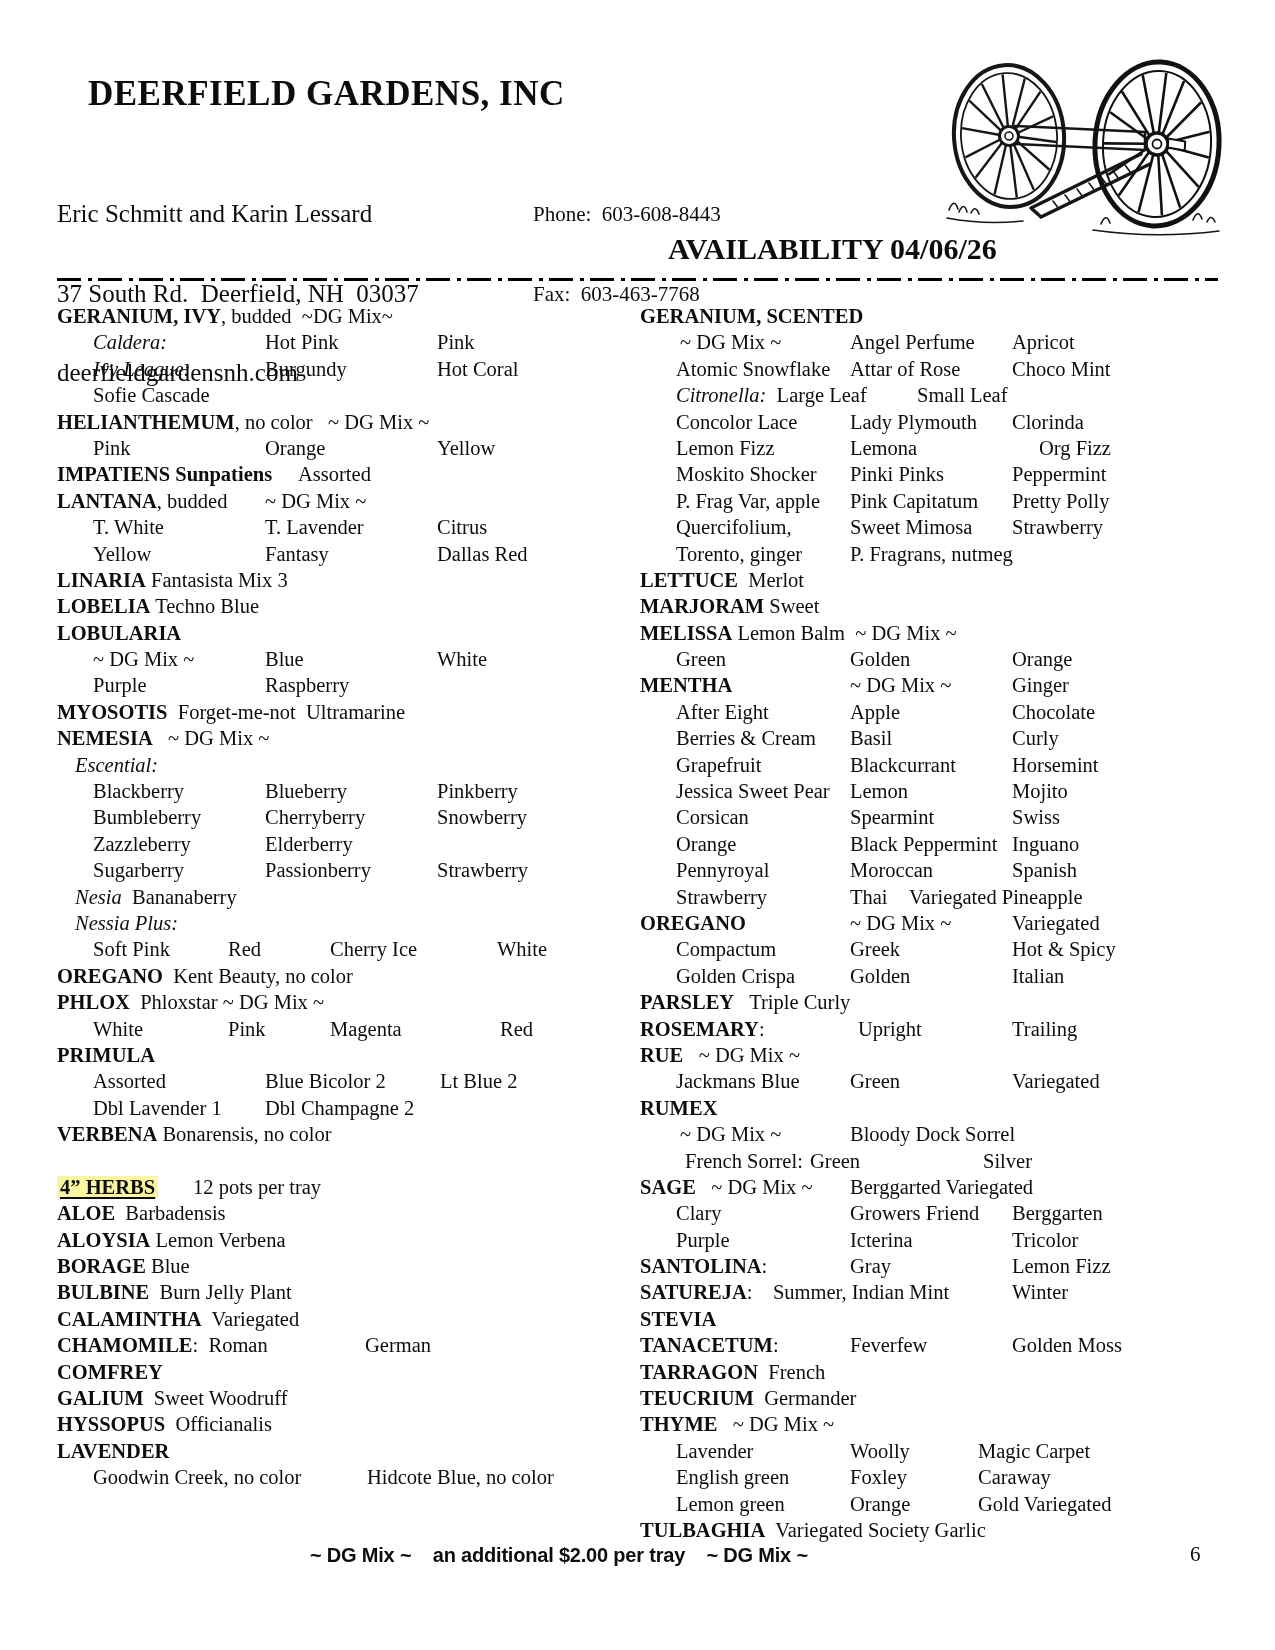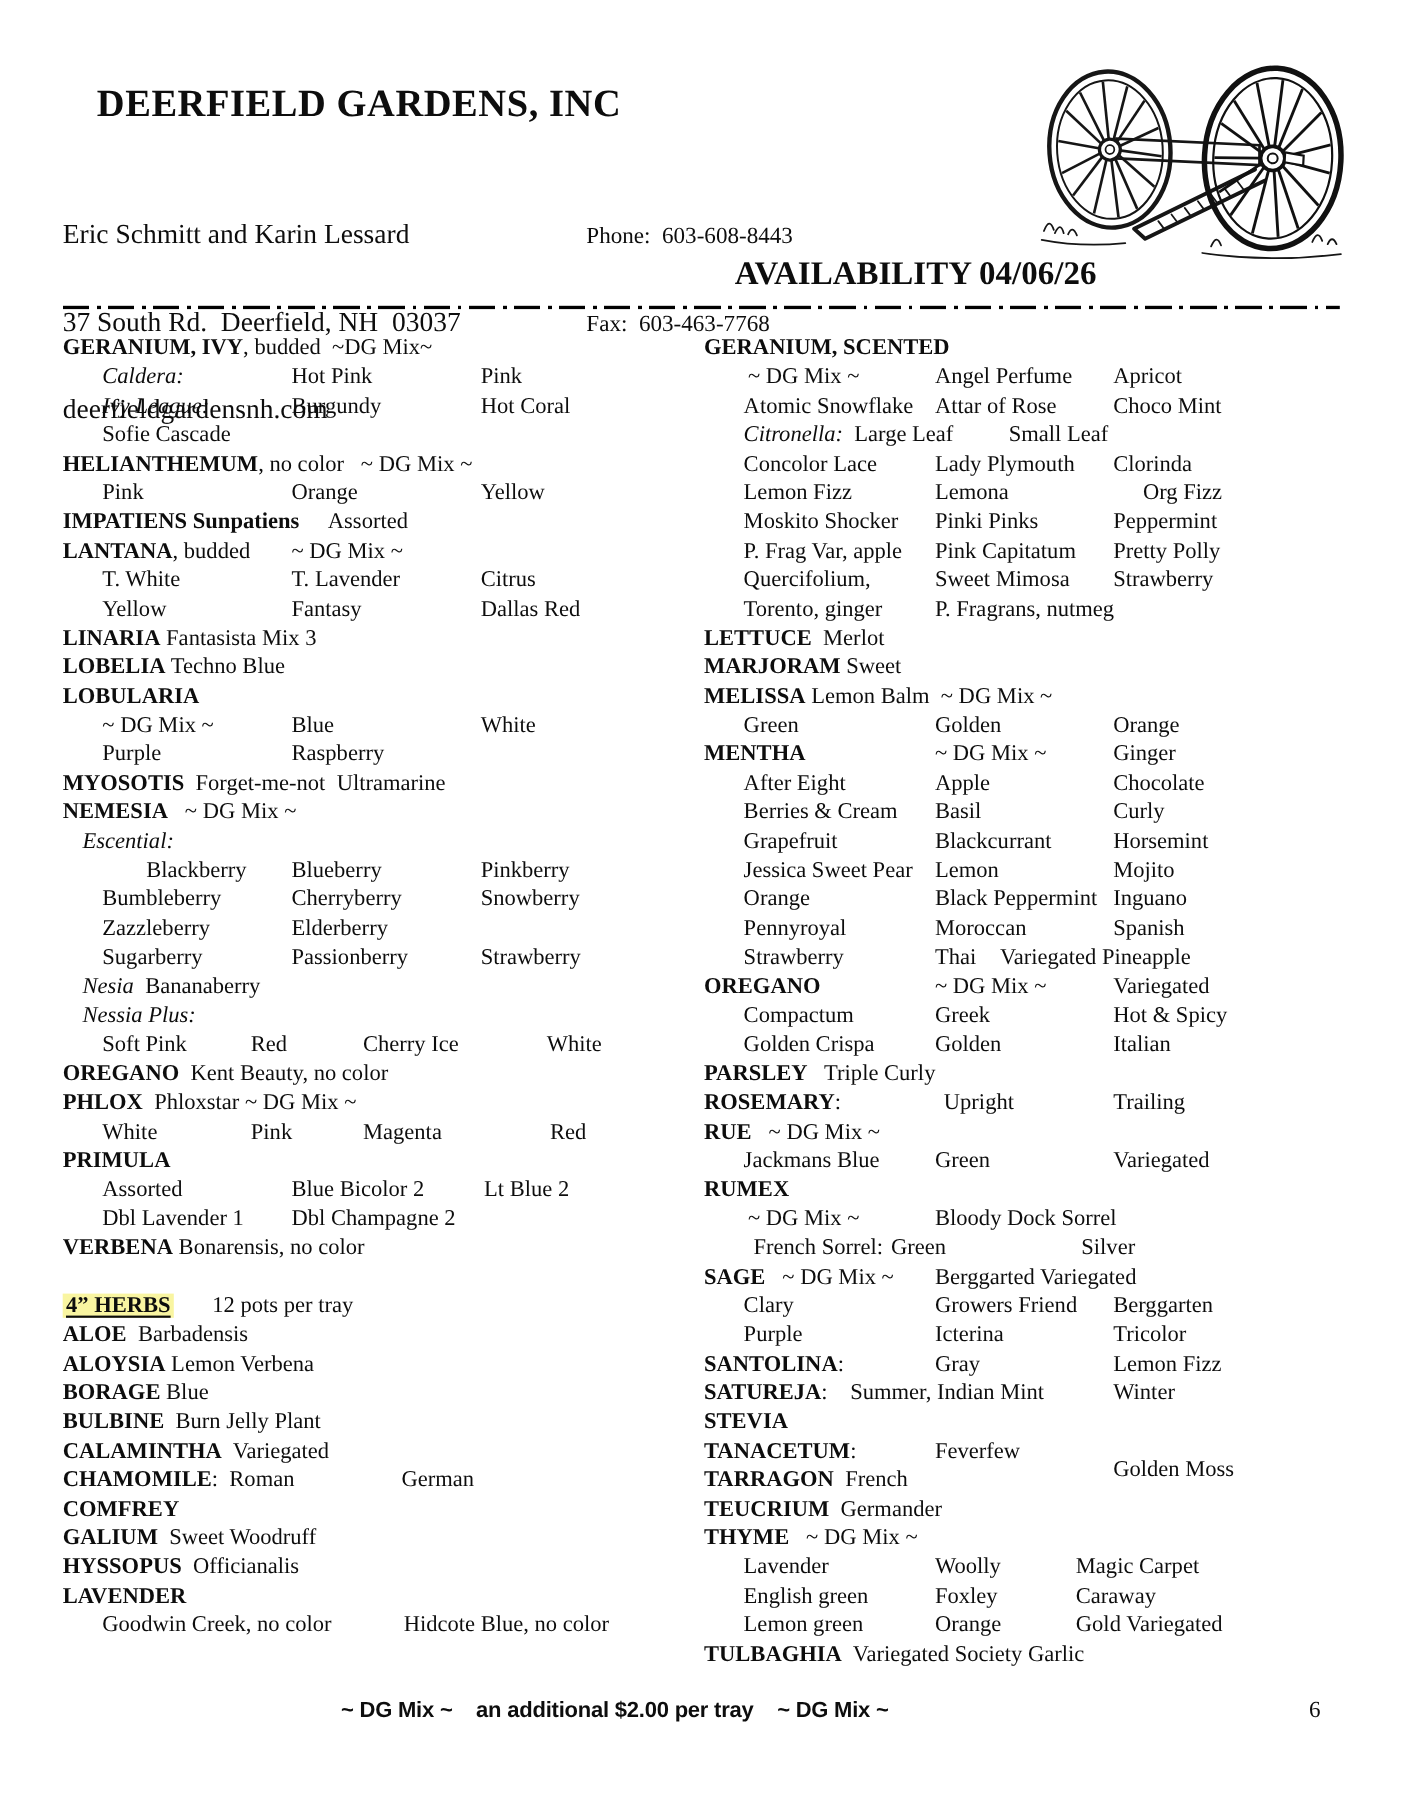--- a/index.html
+++ b/index.html
@@ -178,21 +178,21 @@
       <div class="line">
         <span class="seg" style="left: 0px;"><span class="b">MYOSOTIS</span><span>  Forget-me-not  Ultramarine</span></span>
       </div>
       <div class="line">
         <span class="seg" style="left: 0px;"><span class="b">NEMESIA</span><span>   ~ DG Mix ~</span></span>
       </div>
       <div class="line">
         <span class="seg" style="left: 18px;"><span class="i">Escential:</span></span>
       </div>
       <div class="line">
-        <span class="seg" style="left: 36px; margin-left: 40px;"><span>Blackberry</span></span>
+        <span class="seg" style="left: 36px;"><span>Blackberry</span></span>
         <span class="seg" style="left: 208px;"><span>Blueberry</span></span>
         <span class="seg" style="left: 380px;"><span>Pinkberry</span></span>
       </div>
       <div class="line">
         <span class="seg" style="left: 36px;"><span>Bumbleberry</span></span>
         <span class="seg" style="left: 208px;"><span>Cherryberry</span></span>
         <span class="seg" style="left: 380px;"><span>Snowberry</span></span>
       </div>
       <div class="line">
         <span class="seg" style="left: 36px;"><span>Zazzleberry</span></span>
@@ -363,20 +363,25 @@
         <span class="seg" style="left: 36px;"><span>Grapefruit</span></span>
         <span class="seg" style="left: 210px;"><span>Blackcurrant</span></span>
         <span class="seg" style="left: 372px;"><span>Horsemint</span></span>
       </div>
       <div class="line">
         <span class="seg" style="left: 36px;"><span>Jessica Sweet Pear</span></span>
         <span class="seg" style="left: 210px;"><span>Lemon</span></span>
         <span class="seg" style="left: 372px;"><span>Mojito</span></span>
       </div>
       <div class="line">
+        <span class="seg" style="left: 36px;"><span>Corsican</span></span>
+        <span class="seg" style="left: 210px;"><span>Spearmint</span></span>
+        <span class="seg" style="left: 372px;"><span>Swiss</span></span>
+      </div>
+      <div class="line">
         <span class="seg" style="left: 36px;"><span>Orange</span></span>
         <span class="seg" style="left: 210px;"><span>Black Peppermint</span></span>
         <span class="seg" style="left: 372px;"><span>Inguano</span></span>
       </div>
       <div class="line">
         <span class="seg" style="left: 36px;"><span>Pennyroyal</span></span>
         <span class="seg" style="left: 210px;"><span>Moroccan</span></span>
         <span class="seg" style="left: 372px;"><span>Spanish</span></span>
       </div>
       <div class="line">
@@ -449,21 +454,21 @@
       <div class="line">
         <span class="seg" style="left: 0px;"><span class="b">SATUREJA</span><span>:    Summer, Indian Mint</span></span>
         <span class="seg" style="left: 372px;"><span>Winter</span></span>
       </div>
       <div class="line">
         <span class="seg" style="left: 0px;"><span class="b">STEVIA</span></span>
       </div>
       <div class="line">
         <span class="seg" style="left: 0px;"><span class="b">TANACETUM</span><span>:</span></span>
         <span class="seg" style="left: 210px;"><span>Feverfew</span></span>
-        <span class="seg" style="left: 372px; margin-top: 17px;"><span>Golden Moss</span></span>
+        <span class="seg" style="left: 372px;"><span>Golden Moss</span></span>
       </div>
       <div class="line">
         <span class="seg" style="left: 0px;"><span class="b">TARRAGON</span><span>  French</span></span>
       </div>
       <div class="line">
         <span class="seg" style="left: 0px;"><span class="b">TEUCRIUM</span><span>  Germander</span></span>
       </div>
       <div class="line">
         <span class="seg" style="left: 0px;"><span class="b">THYME</span><span>   ~ DG Mix ~</span></span>
       </div>

